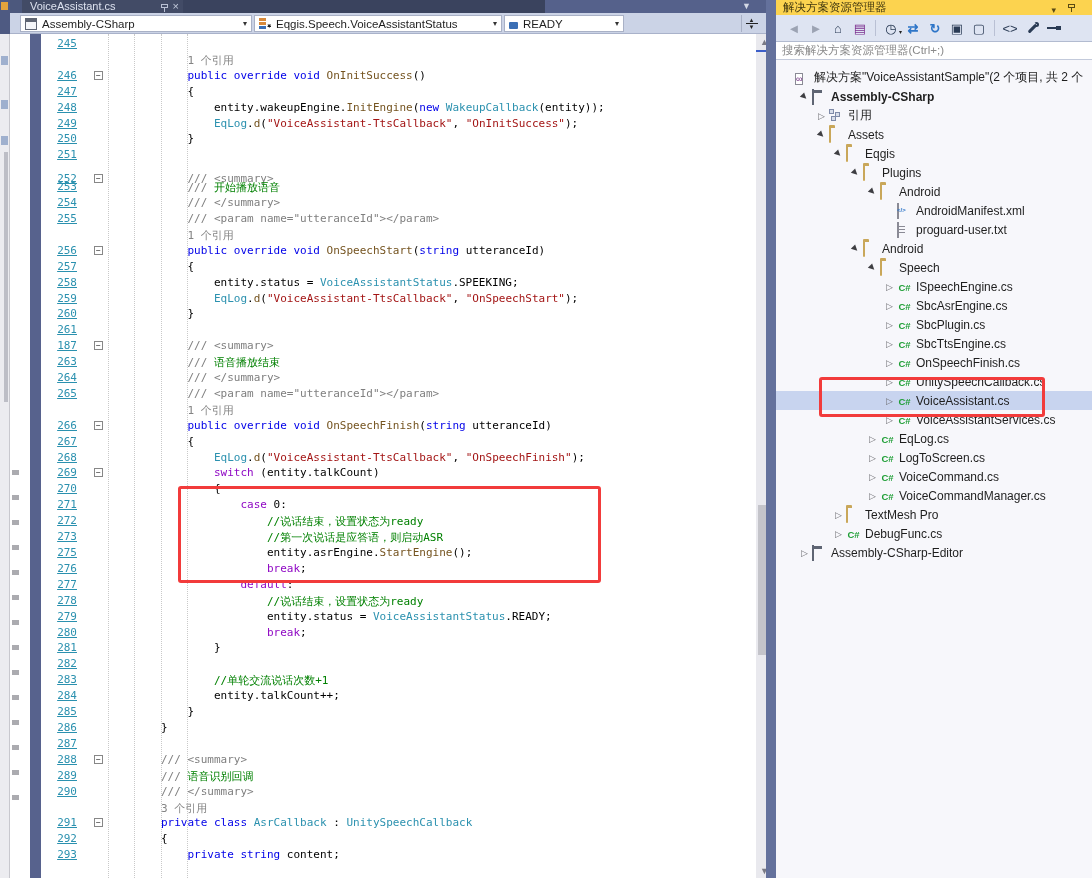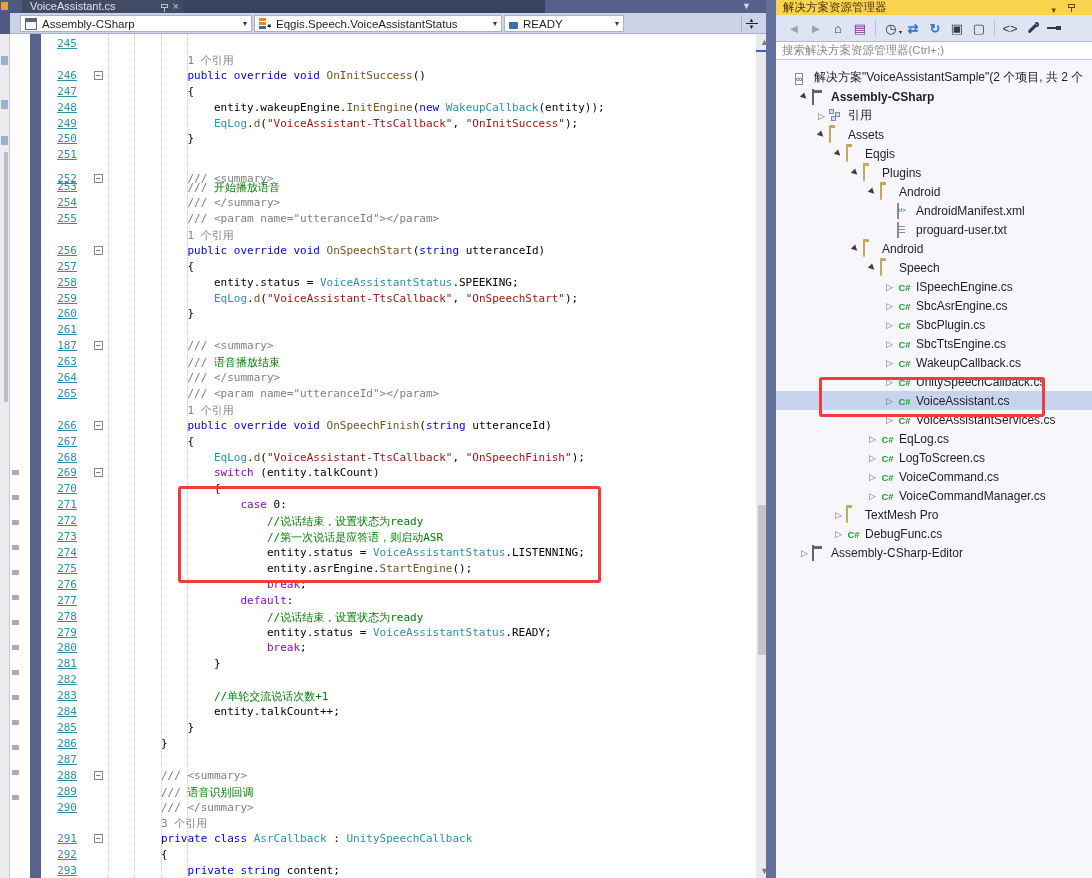--- a/index.html
+++ b/index.html
@@ -221,21 +221,20 @@
           <div class="row" style="top: 0px;"><span class="ln">265</span><span class="code"><i class="tk-x">            /// &lt;param name="utteranceId"&gt;&lt;/param&gt;</i></span></div>
           <div class="row" style="top: 0px;"><span class="code tk-cl">            1 个引用</span></div>
           <div class="row" style="top: 0px;"><span class="ln">266</span><span class="fold">−</span><span class="code"><i class="tk-p">            </i><i class="tk-k">public override void </i><i class="tk-m">OnSpeechFinish</i><i class="tk-p">(</i><i class="tk-k">string</i><i class="tk-p"> utteranceId)</i></span></div>
           <div class="row" style="top: 0px;"><span class="ln">267</span><span class="code"><i class="tk-p">            {</i></span></div>
           <div class="row" style="top: 0px;"><span class="ln">268</span><span class="code"><i class="tk-p">                </i><i class="tk-t">EqLog</i><i class="tk-p">.</i><i class="tk-m">d</i><i class="tk-p">(</i><i class="tk-s">"VoiceAssistant-TtsCallback"</i><i class="tk-p">, </i><i class="tk-s">"OnSpeechFinish"</i><i class="tk-p">);</i></span></div>
           <div class="row" style="top: 0px;"><span class="ln">269</span><span class="fold">−</span><span class="code"><i class="tk-p">                </i><i class="tk-c">switch</i><i class="tk-p"> (entity.talkCount)</i></span></div>
           <div class="row" style="top: 0px;"><span class="ln">270</span><span class="code"><i class="tk-p">                {</i></span></div>
           <div class="row" style="top: 0px;"><span class="ln">271</span><span class="code"><i class="tk-p">                    </i><i class="tk-c">case</i><i class="tk-p"> 0:</i></span></div>
           <div class="row" style="top: 0px;"><span class="ln">272</span><span class="code"><i class="tk-g">                        //说话结束，设置状态为ready</i></span></div>
           <div class="row" style="top: 0px;"><span class="ln">273</span><span class="code"><i class="tk-g">                        //第一次说话是应答语，则启动ASR</i></span></div>
-          <div class="row" style="top: 0px;"><span class="ln">274</span><span class="code"><i class="tk-p">                        entity.status = </i><i class="tk-t">VoiceAssistantStatus</i><i class="tk-p">.LISTENNING;</i></span></div>
           <div class="row" style="top: 0px;"><span class="ln">275</span><span class="code"><i class="tk-p">                        entity.asrEngine.</i><i class="tk-m">StartEngine</i><i class="tk-p">();</i></span></div>
           <div class="row" style="top: 0px;"><span class="ln">276</span><span class="code"><i class="tk-p">                        </i><i class="tk-c">break</i><i class="tk-p">;</i></span></div>
           <div class="row" style="top: 0px;"><span class="ln">277</span><span class="code"><i class="tk-p">                    </i><i class="tk-c">default</i><i class="tk-p">:</i></span></div>
           <div class="row" style="top: 0px;"><span class="ln">278</span><span class="code"><i class="tk-g">                        //说话结束，设置状态为ready</i></span></div>
           <div class="row" style="top: 0px;"><span class="ln">279</span><span class="code"><i class="tk-p">                        entity.status = </i><i class="tk-t">VoiceAssistantStatus</i><i class="tk-p">.READY;</i></span></div>
           <div class="row" style="top: 0px;"><span class="ln">280</span><span class="code"><i class="tk-p">                        </i><i class="tk-c">break</i><i class="tk-p">;</i></span></div>
           <div class="row" style="top: 0px;"><span class="ln">281</span><span class="code"><i class="tk-p">                }</i></span></div>
           <div class="row" style="top: 0px;"><span class="ln">282</span><span class="code"></span></div>
           <div class="row" style="top: 0px;"><span class="ln">283</span><span class="code"><i class="tk-g">                //单轮交流说话次数+1</i></span></div>
           <div class="row" style="top: 0px;"><span class="ln">284</span><span class="code"><i class="tk-p">                entity.talkCount++;</i></span></div>
@@ -372,21 +371,21 @@
           <span class="lbl">SbcPlugin.cs</span>
         </div>
         <div class="trow" style="top: 274px; padding-left: 106px;">
           <span class="arr col">▷</span>
           <span class="t-ic"><span class="ic-cs">C#</span></span>
           <span class="lbl">SbcTtsEngine.cs</span>
         </div>
         <div class="trow" style="top: 293px; padding-left: 106px;">
           <span class="arr col">▷</span>
           <span class="t-ic"><span class="ic-cs">C#</span></span>
-          <span class="lbl">WakeupCallback.cs</span>
+          <span class="lbl">OnSpeechFinish.cs</span>
         </div>
         <div class="trow" style="top: 312px; padding-left: 106px;">
           <span class="arr col">▷</span>
           <span class="t-ic"><span class="ic-cs">C#</span></span>
           <span class="lbl">UnitySpeechCallback.cs</span>
         </div>
         <div class="trow sel" style="top: 331px; padding-left: 106px;">
           <span class="arr col">▷</span>
           <span class="t-ic"><span class="ic-cs">C#</span></span>
           <span class="lbl">VoiceAssistant.cs</span>

